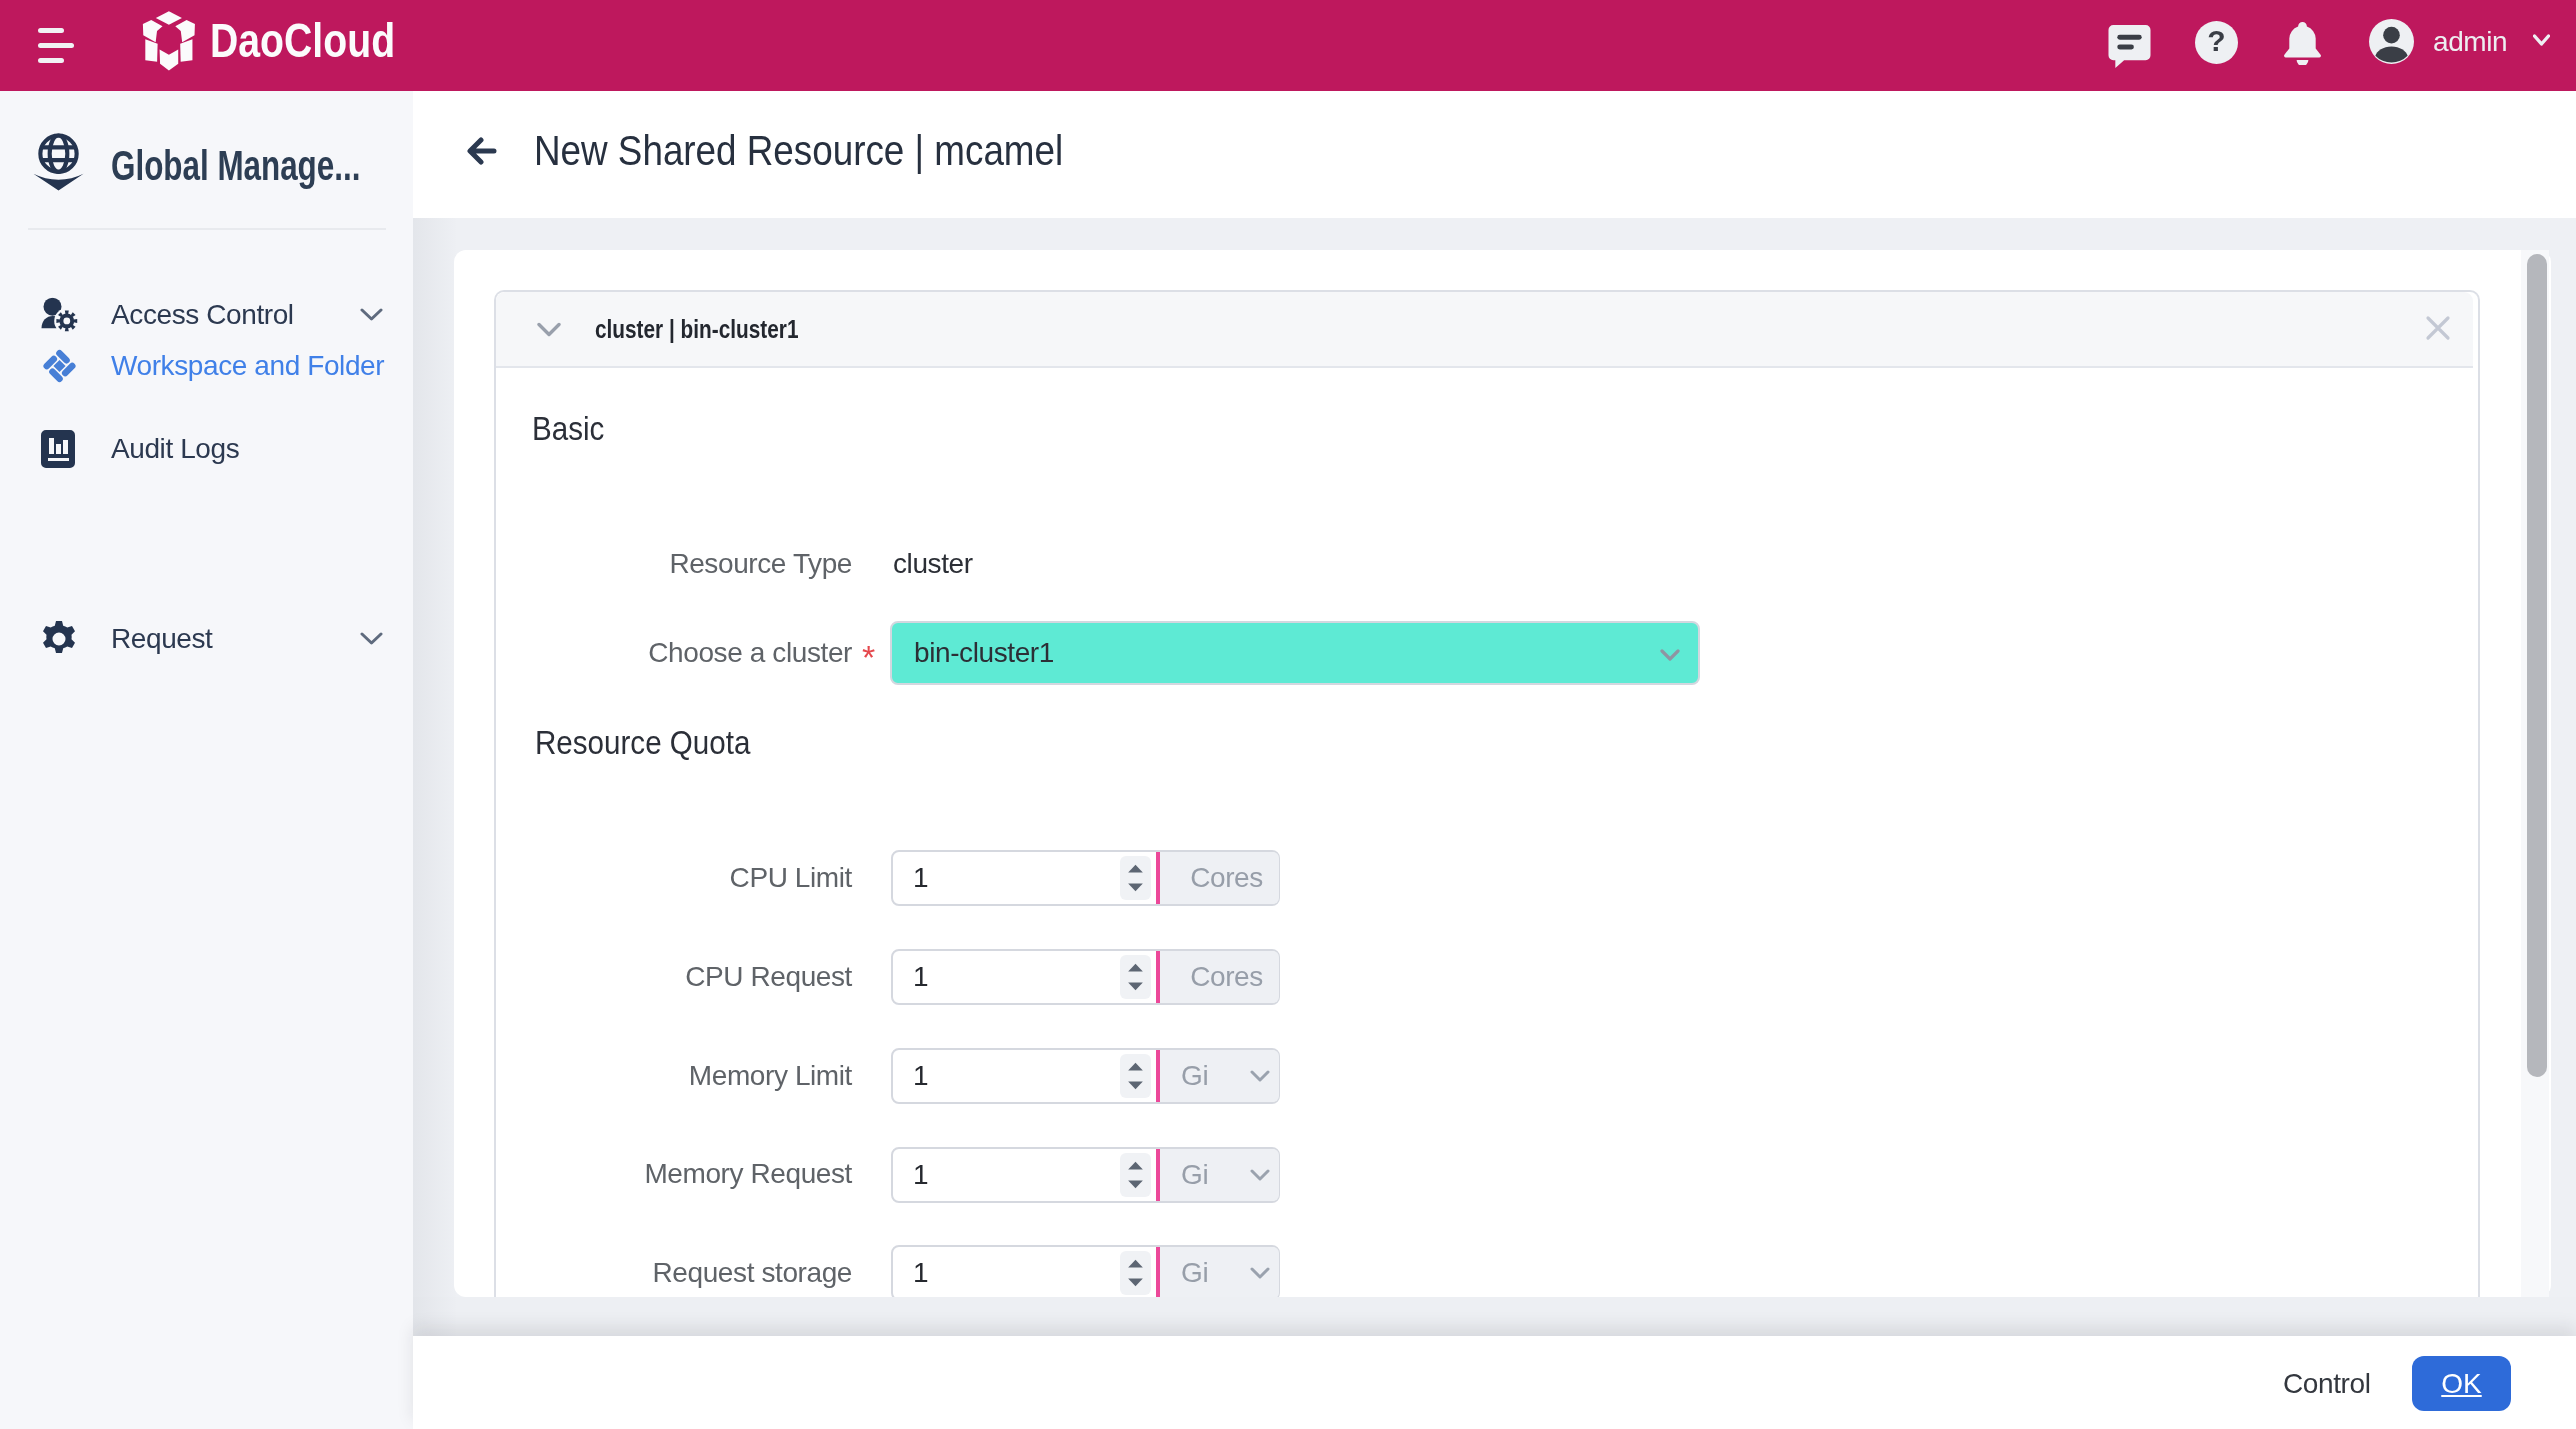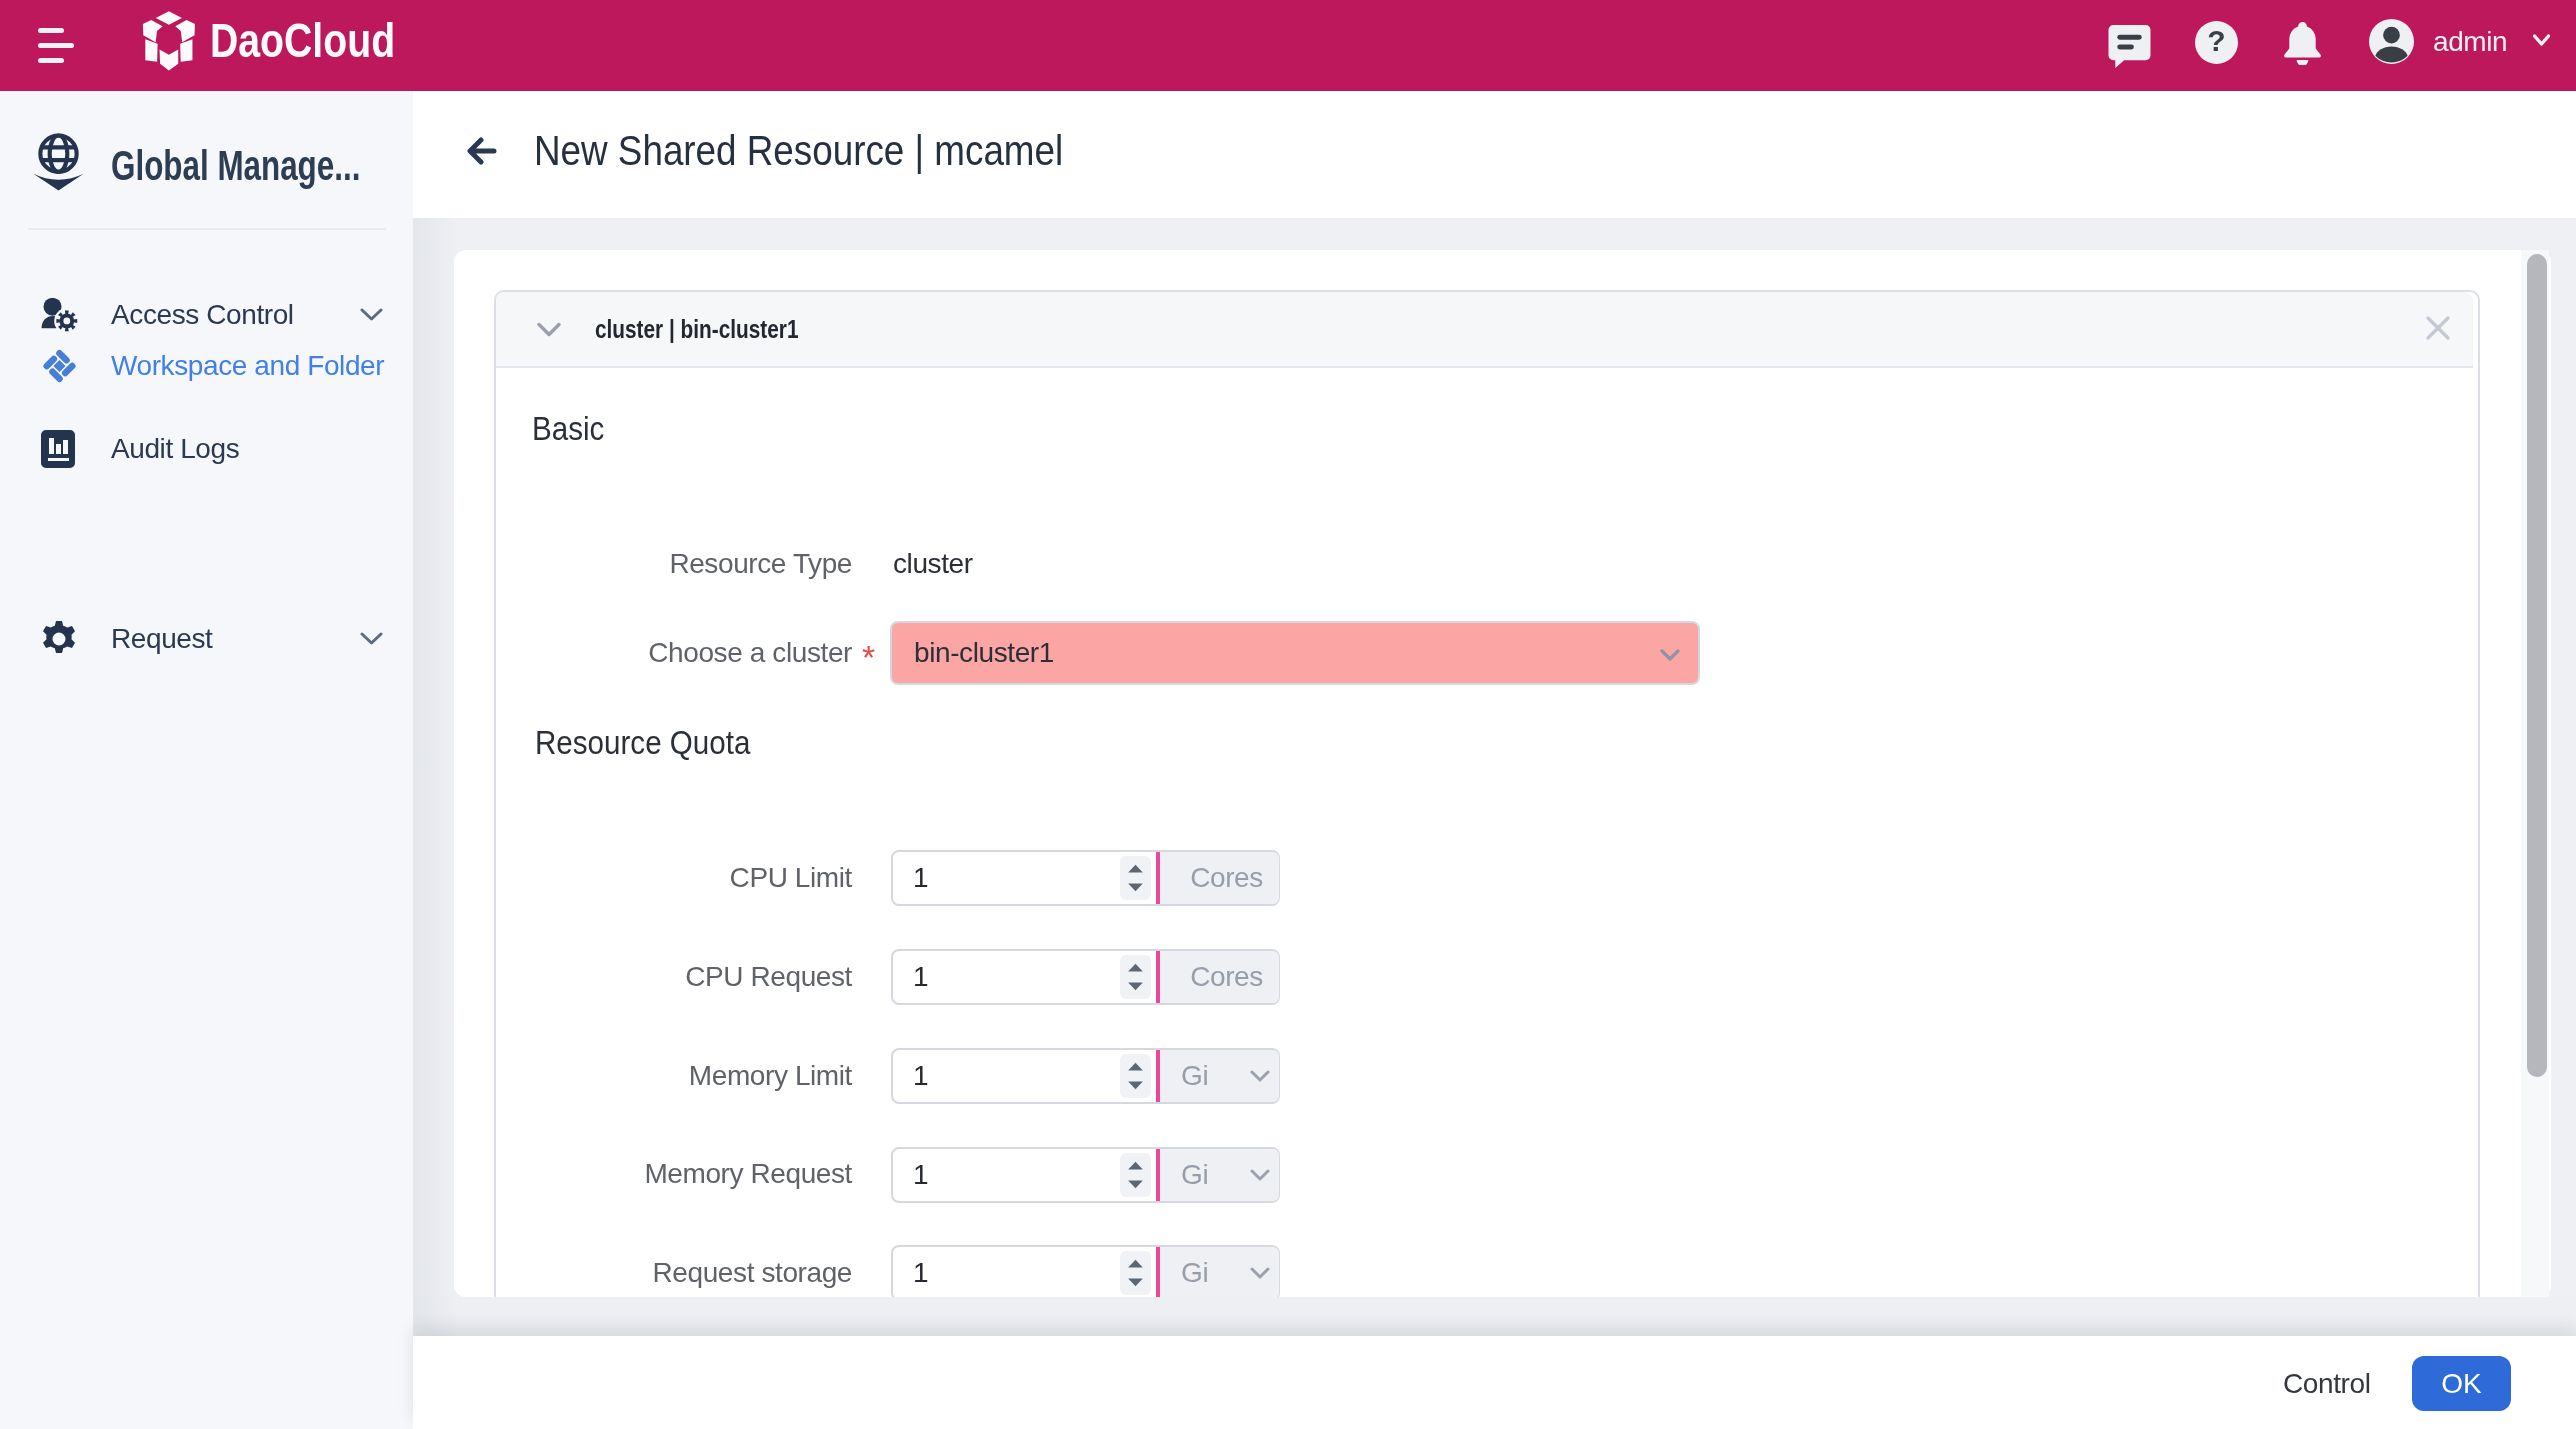--- a/index.html
+++ b/index.html
@@ -34,33 +34,33 @@
 
   .panel { position:absolute; left:494px; top:290px; width:1986px; height:1007px; border:2px solid #dcdfe6; border-bottom:none; border-radius:10px 10px 0 0; background:#fff; }
   .panel-head { position:absolute; left:0; top:0; width:1977px; height:76px; background:#f6f7f9; border-bottom:2px solid #e3e6ec; border-radius:9px 9px 0 0; }
   .panel-title { position:absolute; font-size:26px; line-height:26px; font-weight:700; color:#23272f; white-space:nowrap; transform:scaleX(.80); transform-origin:left center; }
 
   .sec-title { position:absolute; font-size:34px; line-height:34px; font-weight:400; color:#2b2f38; white-space:nowrap; transform:scaleX(.87); transform-origin:left center; }
   .flabel { position:absolute; font-size:28px; line-height:28px; color:#5f6368; text-align:right; white-space:nowrap; letter-spacing:-0.4px; }
   .fvalue { position:absolute; font-size:28px; line-height:28px; color:#2c2f36; white-space:nowrap; letter-spacing:-0.4px; }
   .star { color:#e5484d; font-size:34px; }
 
-  .select { position:absolute; left:890px; width:810px; height:64px; border:2px solid #d3d7df; border-radius:8px; background:#fca5a5; }
+  .select { position:absolute; left:890px; width:810px; height:64px; border:2px solid #d3d7df; border-radius:8px; background:#5eead4; }
   .select .txt { position:absolute; left:22px; top:50%; transform:translateY(-50%); font-size:28px; color:#2c2f36; letter-spacing:-0.4px; }
 
   .numrow { position:absolute; left:891px; width:389px; height:56px; }
   .numrow .box { position:absolute; left:0; top:0; width:100%; height:100%; border:2px solid #d5d8df; border-radius:8px; background:#fff; }
   .numrow .val { position:absolute; left:22px; top:50%; transform:translateY(-50%); font-size:28px; color:#26292f; }
   .numrow .spin { position:absolute; left:229px; top:6px; width:31px; height:44px; background:#f0f2f5; border-radius:6px; }
   .numrow .unit { position:absolute; left:265px; top:2px; width:123px; height:52px; background:#eef0f4; border-left:4px solid #ec4899; border-radius:0 6px 6px 0; }
   .numrow .unit .ut { position:absolute; top:50%; transform:translateY(-50%); font-size:28px; color:#979ea9; letter-spacing:-0.4px; }
 
   .footer { position:absolute; left:413px; top:1336px; width:2163px; height:93px; background:#ffffff; box-shadow:0 -9px 16px rgba(28,32,40,0.10); }
   .cancel { position:absolute; left:2283px; top:1370px; font-size:28px; line-height:28px; color:#33373e; letter-spacing:-0.4px; }
-  .okbtn { position:absolute; left:2412px; top:1356px; width:99px; height:55px; background:#2e6bd9; border-radius:12px; color:#fff; font-size:28px; line-height:55px; text-align:center; }
+  .okbtn { position:absolute; left:2412px; top:1356px; width:99px; height:55px; background:#2e6bd9; border-radius:12px; color:#fff; font-size:28px; line-height:55px; text-align:center;text-decoration:underline; }
 
   .scrollthumb { position:absolute; left:2527px; top:254px; width:20px; height:823px; border-radius:10px; background:#b5b7bc; }
 </style>
 </head>
 <body>
 
   <div class="topbar">
     <div class="hline" style="top:28px; width:26px;"></div>
     <div class="hline" style="top:43px; width:36px;"></div>
     <div class="hline" style="top:58px; width:26px;"></div>

